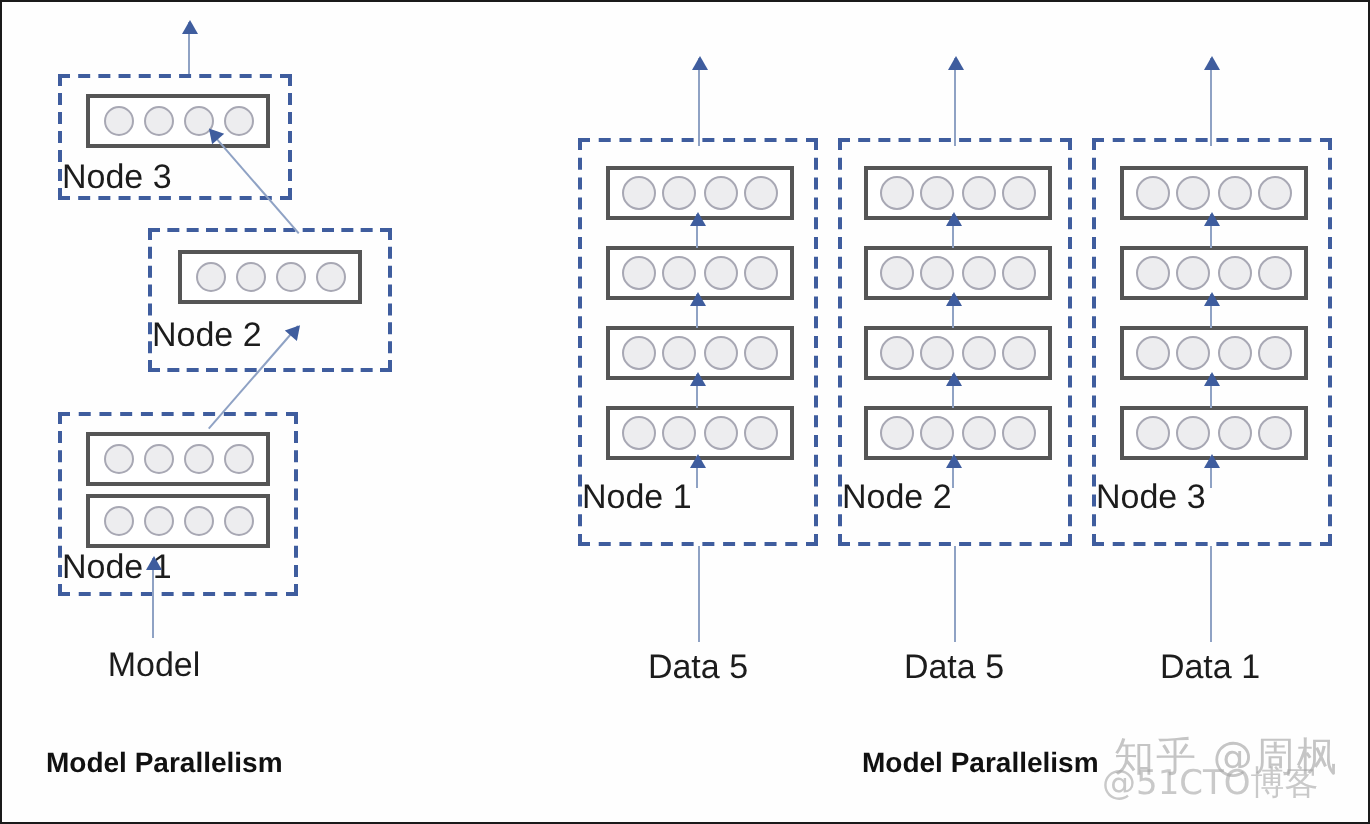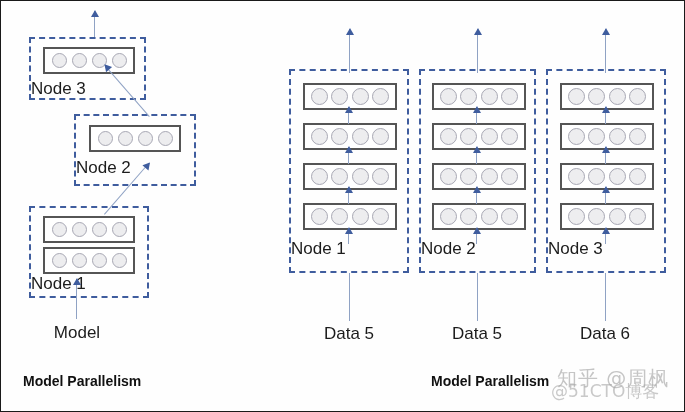--- a/index.html
+++ b/index.html
@@ -268,21 +268,21 @@
         <span class="neuron"></span>
         <span class="neuron"></span>
       </div>
       <div class="varrow" style="left:57px;top:36px;height:17px;"></div>
       <div class="varrow" style="left:57px;top:76px;height:17px;"></div>
       <div class="varrow" style="left:57px;top:116px;height:17px;"></div>
       <div class="varrow" style="left:57px;top:157px;height:16px;"></div>
       <div class="node-label" style="left:0;top:168px;width:116px;">Node 3</div>
     </div>
     <div class="varrow plain" style="left:604px;top:272px;height:48px;"></div>
-    <div class="data-label" style="left:568px;top:323px;width:72px;">Data 6</div>
+    <div class="data-label" style="left:568px;top:323px;width:72px;">Data 1</div>
 
     <div class="caption" style="left:430px;top:372px;">Model Parallelism</div>
   </div>
 
   <div class="wm wm-top" style="left:556px;top:364px;">知乎 @周枫</div>
   <div class="wm wm-bot" style="left:550px;top:379px;">@51CTO博客</div>
 
 </div>
 
 </body></html>

